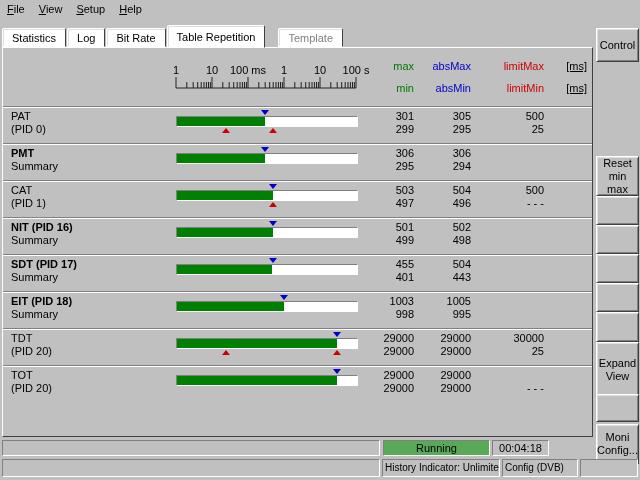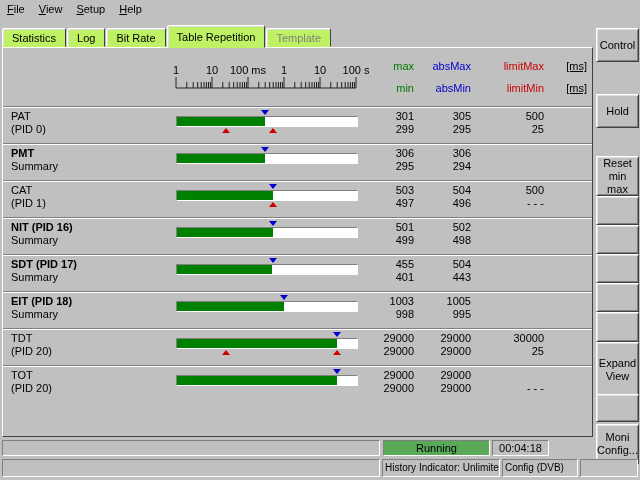--- a/index.html
+++ b/index.html
@@ -10,25 +10,25 @@
        font-size:11px;color:#000;overflow:hidden;position:relative;}
   .app{position:absolute;inset:0;}
 
   
   .menubar{position:absolute;left:0;top:0;width:640px;height:20px;}
   .menu-item{display:inline-block;padding:3px 7px;cursor:default;}
 
   
   .tabbar{position:absolute;left:2px;top:25px;height:23px;display:flex;align-items:flex-end;z-index:3;}
   .tab{box-sizing:border-box;height:20px;margin-right:1px;margin-bottom:0;padding:3px 9px 0;
-       background:#bef264;border:1px solid;border-color:#fff #404040 transparent #fff;
+       background:#ffffff;border:1px solid;border-color:#fff #404040 transparent #fff;
        border-radius:2px 2px 0 0;box-shadow:inset 1px 1px 0 #dfdfdf;white-space:nowrap;}
   .tab.normal,.tab.disabled{height:19px;margin-bottom:1px;}
   .tab.active{height:23px;padding-top:5px;z-index:4;}
-  .tab.disabled{color:#808080;}
+  .tab.disabled{color:#808080;margin-left:12px;}
 
   
   .main{position:absolute;left:2px;top:47px;width:591px;height:390px;box-sizing:border-box;
         background:#c0c0c0;border:1px solid;border-color:#fff #404040 #404040 #fff;}
   .scale-label{position:absolute;width:44px;text-align:center;top:16px;}
   .sl0{left:151px}.sl1{left:187px}.sl2{left:223px}.sl3{left:259px}.sl4{left:295px}.sl5{left:331px}
   .ruler{position:absolute;left:0;top:28px;}
   .hdr-label{position:absolute;width:70px;text-align:right;}
   .hdr-top{top:12px;}  .hdr-bot{top:34px;}
   .c1{left:341px;} .c2{left:398px;} .c3{left:471px;}
@@ -269,21 +269,20 @@
           <div class="val c2 v-top">29000</div>
           <div class="val c2 v-bot">29000</div>
           <div class="val c3 v-top"></div>
           <div class="val c3 v-bot">- - -</div>
         </div>
       </div>
   </div>
 
   <div class="side">
       <div class="sbtn" style="top: 28px; height: 34px;">Control</div>
-      <div class="sbtn" style="top: 94px; height: 34px;">Hold</div>
       <div class="sbtn" style="top: 156px; height: 40px;">Reset
 min max</div>
       <div class="sbtn" style="top: 196px; height: 29px;"></div>
       <div class="sbtn" style="top: 225px; height: 29px;"></div>
       <div class="sbtn" style="top: 254px; height: 29px;"></div>
       <div class="sbtn" style="top: 283px; height: 29px;"></div>
       <div class="sbtn" style="top: 312px; height: 30px;"></div>
       <div class="sbtn" style="top: 342px; height: 56px;">Expand
 View</div>
       <div class="sbtn" style="top: 394px; height: 28px;"></div>

